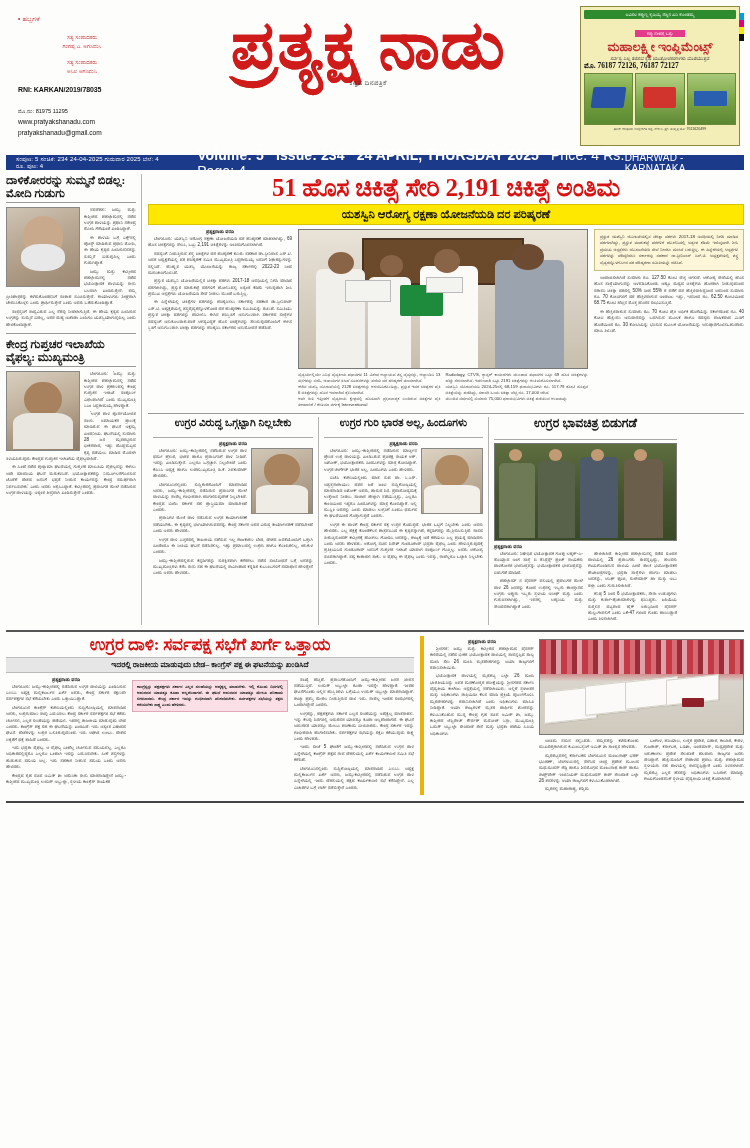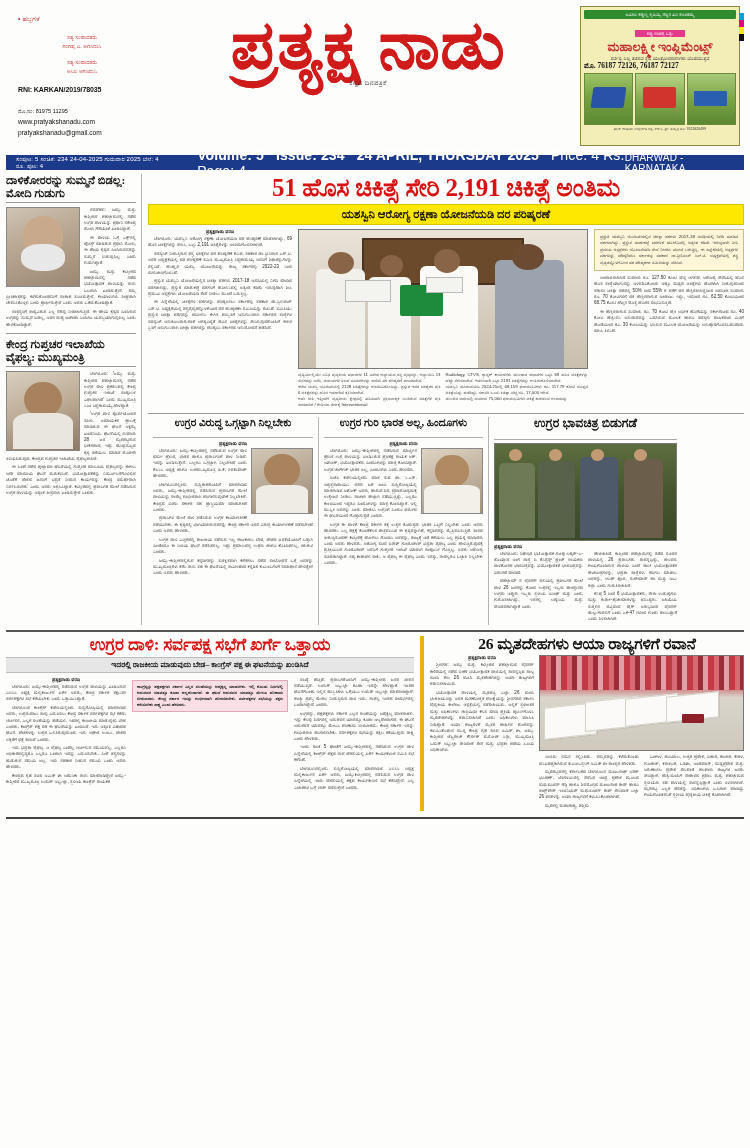--- a/index.html
+++ b/index.html
@@ -437,21 +437,20 @@
             <p>ಸಂಖ್ಯೆ ಹೆಚ್ಚಿದೆ. ಪ್ರವಾಸಿಗರೊಂದಿಗೆ ಜಮ್ಮು-ಕಾಶ್ಮೀರದ ಜನರ ಜೀವನ ನಡೆಯುತ್ತಿದೆ. ಉಮರ್ ಅಬ್ದುಲ್ಲಾ ಕೂಡಾ ಇದನ್ನೇ ಹೇಳಿದ್ದಾರೆ. ಇಂತಹ ಘಟನೆಗೊಂಡು ಅಲ್ಲಿನ ಪರಿಸ್ಥಿತಿಗಳು ಬಗ್ಗೆಯೂ ಉಮರ್ ಅಬ್ದುಲ್ಲಾ ಮಾತನಾಡಿದ್ದಾರೆ. ರಾಜ್ಯಾ ಪ್ರಶಸ್ತಿ ಮೇರಲ ನೀಡುತ್ತಿರುವ ದಾಳಿ ಇದು. ನಾವೆಲ್ಲ ಇಂತಹ ಸಂದರ್ಭದಲ್ಲಿ ಒಂದಾಗಿದ್ದೇವೆ ಎಂದರು.</p>
             <p>ಉಗ್ರರನ್ನು, ಪಕ್ಷಪಕ್ಷಗಳು ಸರ್ಕಾರ ಎಲ್ಲರ ಸಲಹೆಯನ್ನು ಅದೈಕ್ಯಲ್ಲ ಮಾತನಾಡಲಿ. ಇನ್ನು ಕೆಲವು ದಿನಗಳಲ್ಲಿ ಅದುರವರ ಯಾವತ್ತೂ ಕೂಡಾ ಅಲ್ಲದೆಂದಾಗದೆ. ಈ ಘಟನೆ ಅದುರವರ ಯಾವತ್ತೂ ಮೇಲೂ ಪರಿಣಾಮ ಬೀಳಬಾರದು. ಕೇಂದ್ರ ಸರ್ಕಾರ ಇದನ್ನು ಗಂಭೀರವಾಗಿ ಪರಿಗಣಿಸಬೇಕು. ಸರ್ವಪಕ್ಷಗಳ ಸಭೆಯನ್ನು ತಕ್ಷಣ ಕರೆಯುವುದು ಸಾಕ್ಷ್ಯ ಎಂದು ಹೇಳಿದರು.</p>
             <p>ಇಂದು ಸಂಜೆ 5 ಘಂಟೆಗೆ ಜಮ್ಮು-ಕಾಶ್ಮೀರದಲ್ಲಿ ನಡೆದಿರುವ ಉಗ್ರರ ದಾಳಿ ಹಿನ್ನೆಲೆಯಲ್ಲಿ ಕಾಂಗ್ರೆಸ್ ಪಕ್ಷದ ನಾವ ದೆಹಲಿಯಲ್ಲಿ ಖರ್ಗೆ ಕಾರ್ಯಕಾರಿಣಿ ಸಮಿತಿ ಸಭೆ ಕರೆದಿದೆ.</p>
             <p>ಬೆಂಗಳೂರಿನಲ್ಲಿಂದು ಸುದ್ದಿಗೋಷ್ಠಿಯಲ್ಲಿ ಮಾತನಾಡಿದ ಎಐಸಿಸಿ ಅಧ್ಯಕ್ಷ ಮಲ್ಲಿಕಾರ್ಜುನ ಖರ್ಗೆ ಅವರು, ಜಮ್ಮುಕಾಶ್ಮೀರದಲ್ಲಿ ನಡೆದಿರುವ ಉಗ್ರರ ದಾಳಿ ಹಿನ್ನೆಲೆಯಲ್ಲಿ ಇಂದು ದೆಹಲಿಯಲ್ಲಿ ಪಕ್ಷದ ಕಾರ್ಯಕಾರಿಣಿ ಸಭೆ ಕರೆದಿದ್ದೇನೆ. ಎಲ್ಲ ವಿಚಾರಗಳ ಬಗ್ಗೆ ಚರ್ಚೆ ನಡೆಸುತ್ತೇನೆ ಎಂದರು.</p>
           </div>
         </div>
       </div>
     </div>
 
     <div class="bot-right">
-      <div class="bot-head dark">26 ಮೃತದೇಹಗಳು ಆಯಾ ರಾಜ್ಯಗಳಿಗೆ ರವಾನೆ</div>
       <div class="bot-2col">
         <div style="flex:0 0 104px">
           <div class="byline">ಪ್ರತ್ಯಕ್ಷನಾಡು ವರದಿ</div>
           <div class="kn-para">
             <p>ಶ್ರೀನಗರ: ಜಮ್ಮು ಮತ್ತು ಕಾಶ್ಮೀರದ ಪಹಲ್ಗಾಮದ ವೈಸರನ್ ಕಣಿವೆಯಲ್ಲಿ ನಡೆದ ಭೀಕರ ಭಯೋತ್ಪಾದಕ ದಾಳಿಯಲ್ಲಿ ಸಾವನ್ನಪ್ಪಿದ ಸಾಲ್ಯ ಮಂದಿ ಸೇರಿ 26 ಮಂದಿ ಮೃತದೇಹಗಳನ್ನು ಅಯಾ ರಾಜ್ಯಗಳಿಗೆ ರವಾನಿಸಲಾಯಿತು.</p>
             <p>ಭಯೋತ್ಪಾದಕ ದಾಳಿಯಲ್ಲಿ ಮೃತಪಟ್ಟ ಎಲ್ಲಾ 26 ಮಂದಿ ಭಾರತೀಯರಿದ್ದು ಅವರ ಮರಣೋತ್ತರ ಪರೀಕ್ಷೆಯನ್ನು ಶ್ರೀನಗರದ ಸರ್ಕಾರಿ ವೈದ್ಯಕೀಯ ಕಾಲೇಜು ಆಸ್ಪತ್ರೆಯಲ್ಲಿ ನಡೆಸಲಾಯಿತು. ಅಲ್ಲಿಗೆ ಸ್ಥಳಾಂತರ ಮತ್ತು ಅಧಿಕಾರಿಗಳು ರಾತ್ರಿಯಿಡೀ ಕೆಲಸ ಮಾಡಿ ಪ್ರಕ್ರಿಯೆ ಪೂರ್ಣಗೊಳಿಸಿ ಮೃತದೇಹಗಳನ್ನು ರವಾನಿಸಲಾಗಿದೆ ಎಂದು ಅಧಿಕಾರಿಗಳು ಮಾಹಿತಿ ನೀಡಿದ್ದಾರೆ. ಆಯಾ ರಾಜ್ಯಗಳಿಗೆ ಮೃತರ ಪಾರ್ಥಿವ ಶರೀರವನ್ನು ಕಳುಹಿಸಿಕೊಡುವ ಮುನ್ನ ಕೇಂದ್ರ ಗೃಹ ಸಚಿವ ಅಮಿತ್ ಶಾ, ಜಮ್ಮು ಕಾಶ್ಮೀರದ ಲೆಫ್ಟಿನೆಂಟ್ ಗೌರ್ನರ್ ಮನೋಜ್ ಸಿನ್ಹಾ, ಮುಖ್ಯಮಂತ್ರಿ ಒಮರ್ ಅಬ್ದುಲ್ಲಾ ಸೇರಿದಂತೆ ಸೇನೆ ಮತ್ತು ಭದ್ರತಾ ಪಡೆಯ ಹಿರಿಯ ಅಧಿಕಾರಿಗಳು</p>
           </div>
         </div>
         <div style="flex:1">
           <div class="coffin-photo">

